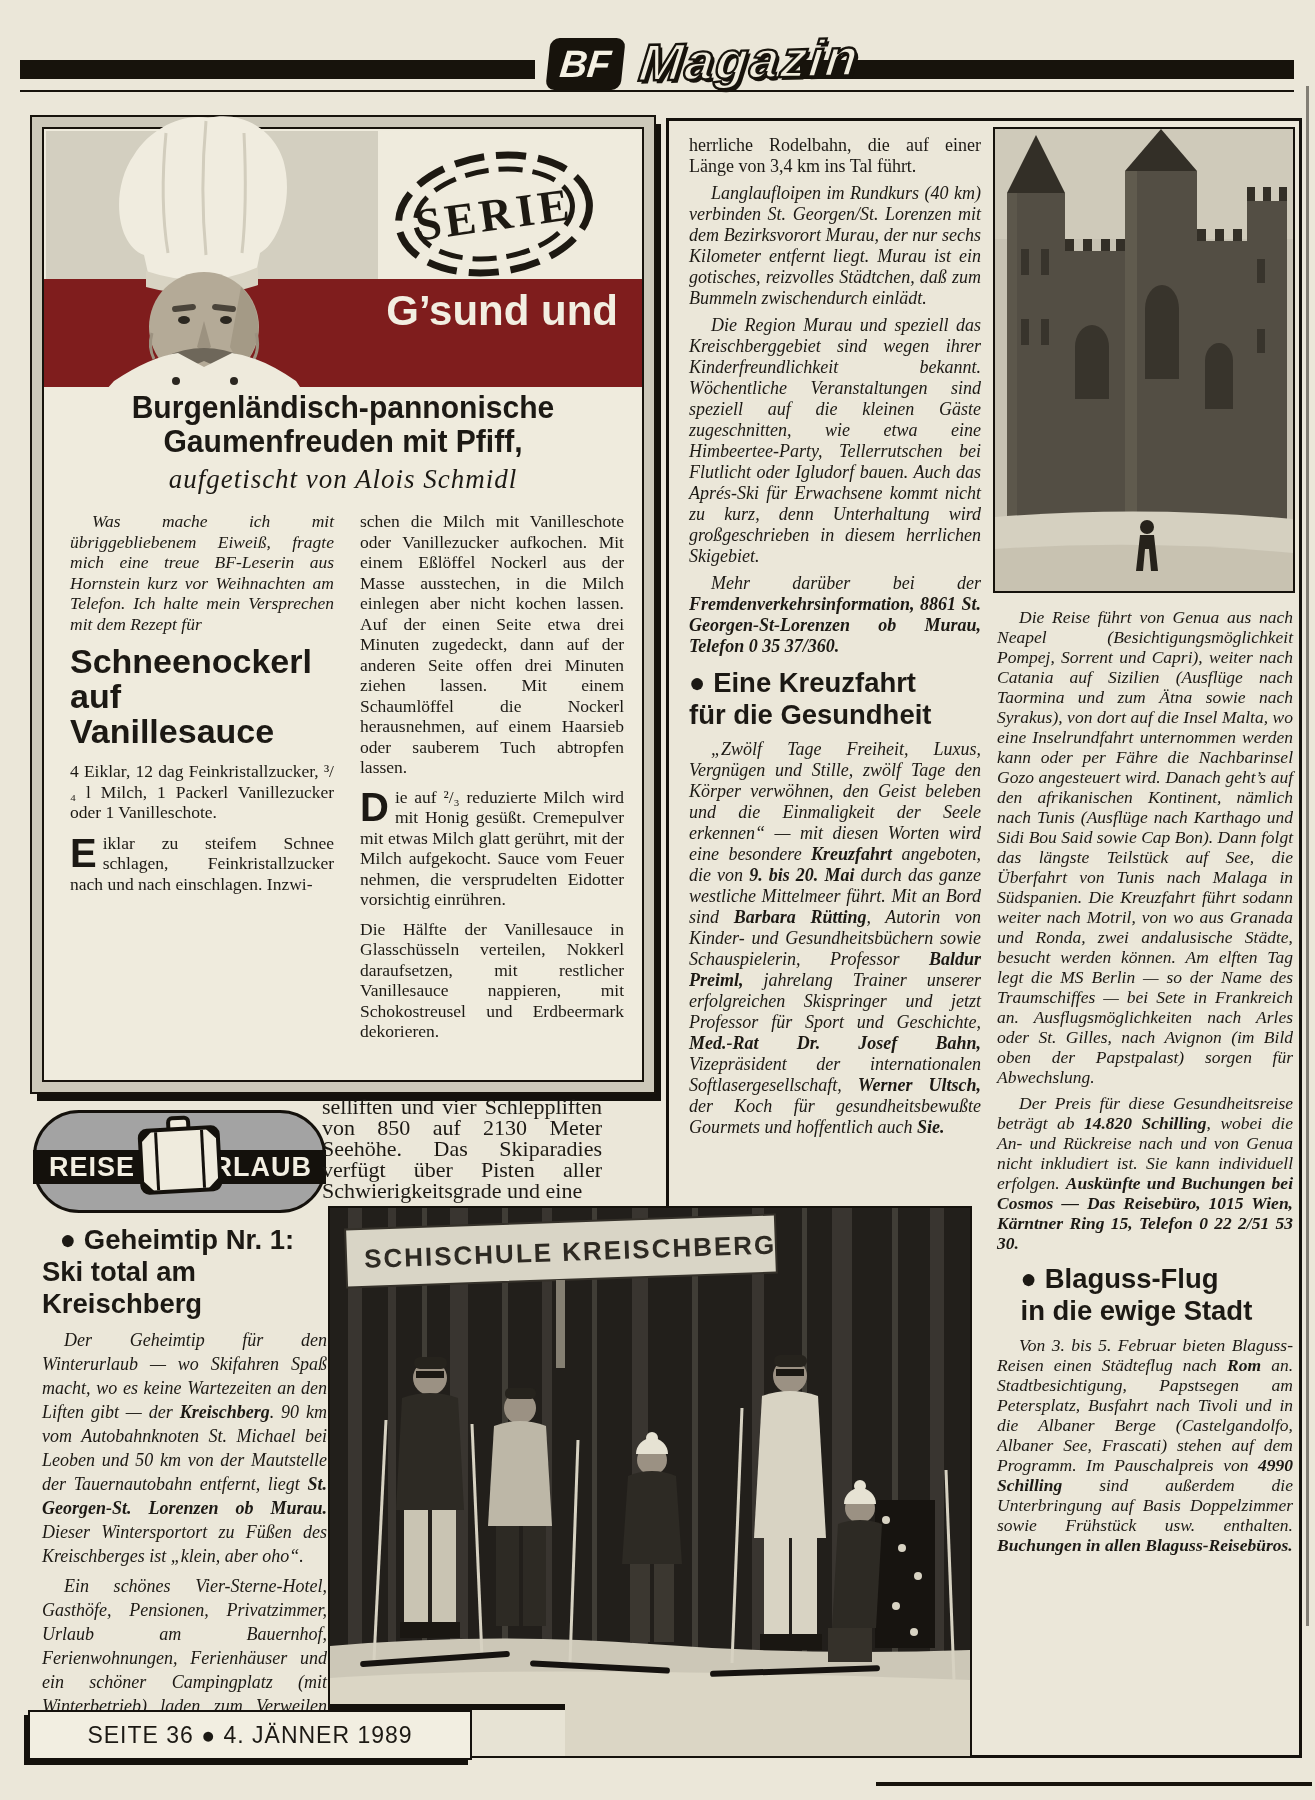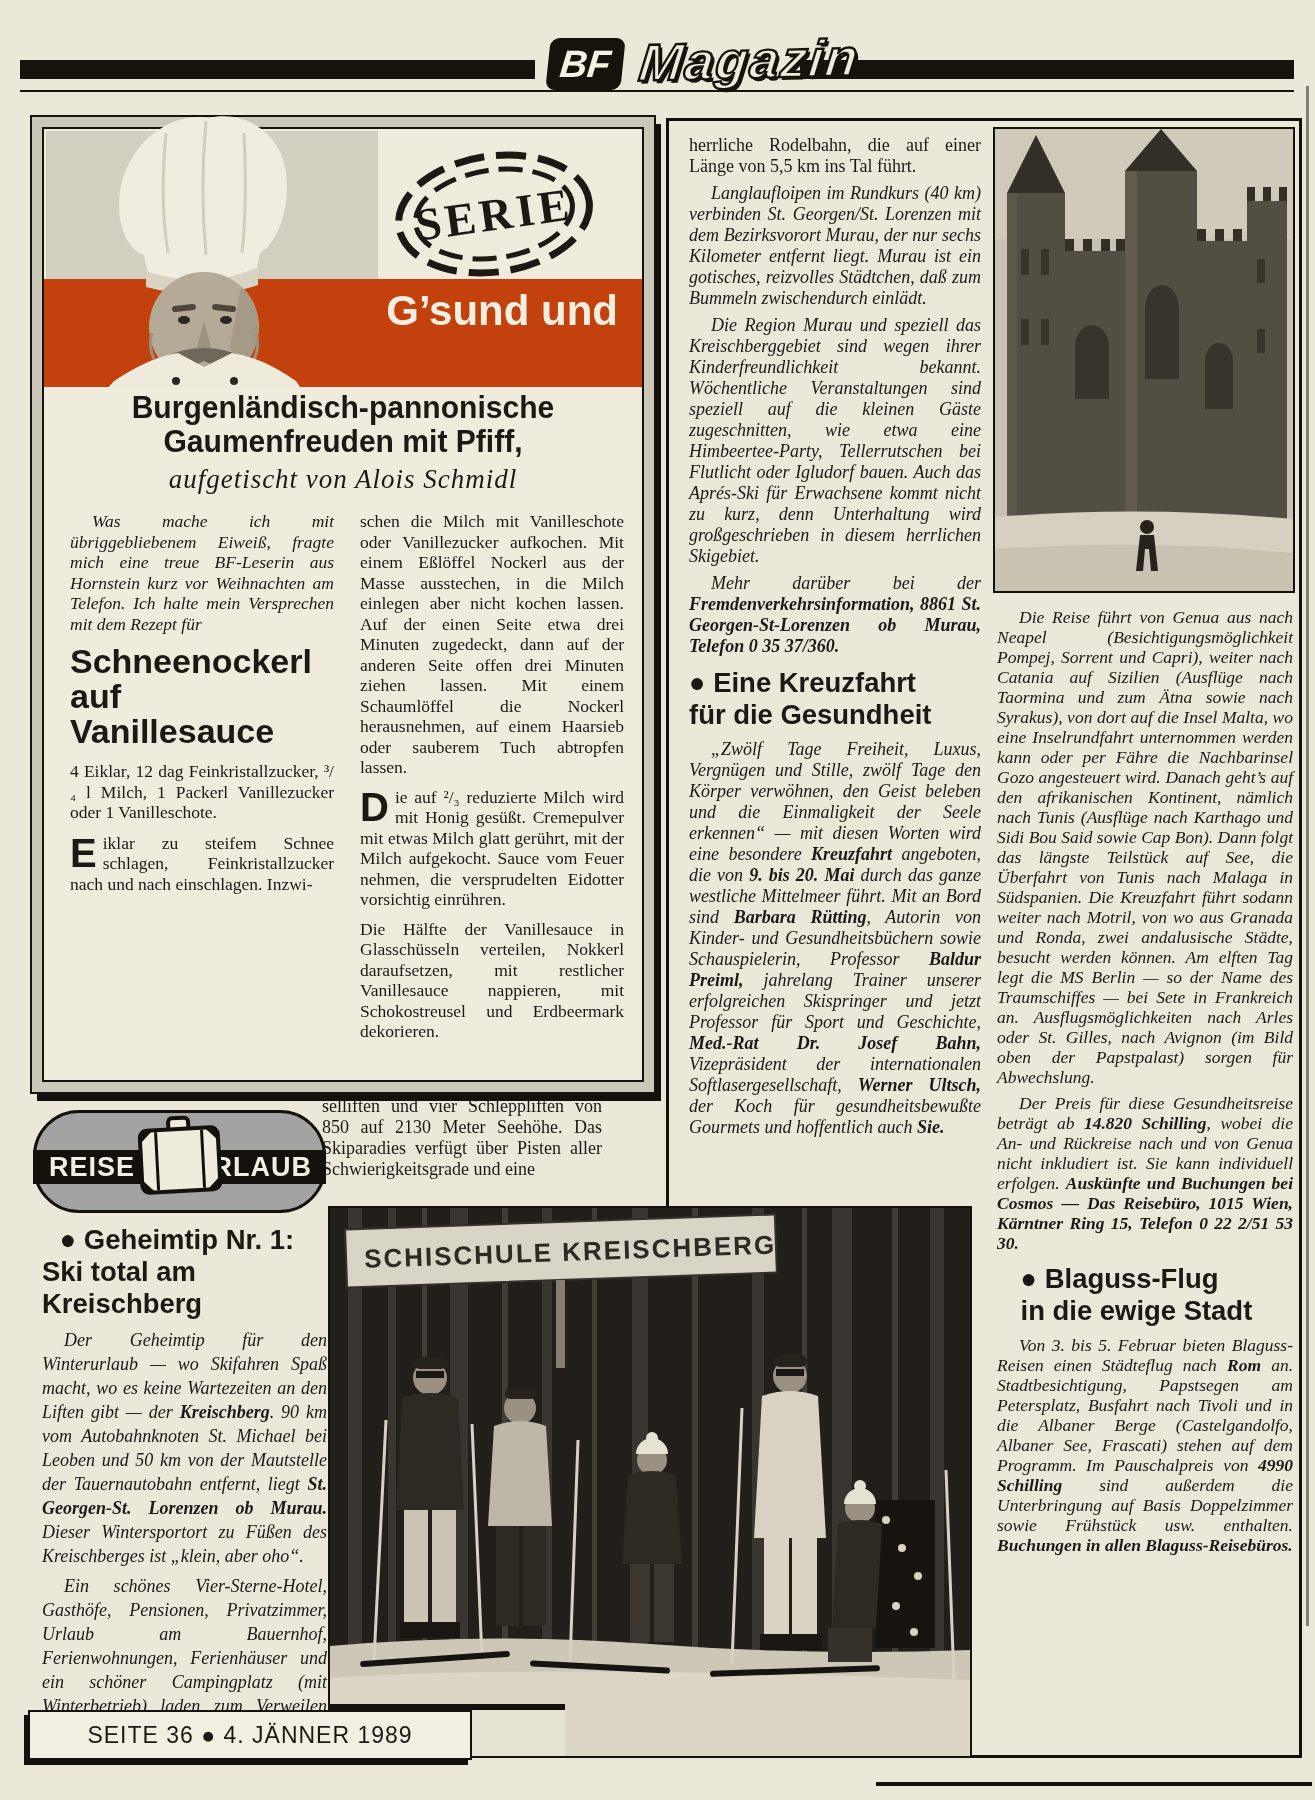--- a/index.html
+++ b/index.html
@@ -31,21 +31,21 @@
   .recipe-box{
     left:30px;top:115px;width:622px;height:975px;
     border:2px solid #17130c;background:#ccc8b9;
     box-shadow:6px 8px 0 -1px #14110c;
   }
   .recipe-inner{
     position:absolute;left:10px;top:10px;right:10px;bottom:10px;
     border:2px solid #17130c;background:#efebdd;
   }
   .banner{
-    left:0;right:0;top:150px;height:108px;background:#c2410c;
+    left:0;right:0;top:150px;height:108px;background:#7f1d1d;
     color:#f2eee1;text-align:right;
     font:700 42px/47px "Liberation Sans",sans-serif;
     padding:8px 24px 0 0;box-sizing:border-box;
   }
   .photo-backdrop{left:2px;top:2px;width:332px;height:148px;background:#d3cfc0;}
   .headline1,.headline2{
     left:0;right:0;text-align:center;
     font:700 31px/34px "Liberation Sans",sans-serif;letter-spacing:0;
     transform:scaleX(.97);
   }
@@ -168,21 +168,21 @@
       <p>schen die Milch mit Vanilleschote oder Vanillezucker aufkochen. Mit einem Eßlöffel Nockerl aus der Masse ausstechen, in die Milch einlegen aber nicht kochen lassen. Auf der einen Seite etwa drei Minuten zugedeckt, dann auf der anderen Seite offen drei Minuten ziehen lassen. Mit einem Schaumlöffel die Nockerl herausnehmen, auf einem Haarsieb oder sauberem Tuch abtropfen lassen.</p>
       <p style="margin-top:9px;"><span class="dropcap">D</span><span>ie auf ²/₃ reduzierte Milch wird mit Honig gesüßt. Cremepulver mit etwas Milch glatt gerührt, mit der Milch aufgekocht. Sauce vom Feuer nehmen, die versprudelten Eidotter vorsichtig einrühren.</span></p>
       <p style="margin-top:9px;">Die Hälfte der Vanillesauce in Glasschüsseln verteilen, Nokkerl daraufsetzen, mit restlicher Vanillesauce nappieren, mit Schokostreusel und Erdbeermark dekorieren.</p>
     </div>
   </div>
 </div>
 
 <div class="abs travel-box">
 
   <div class="abs tcol just" style="left:20px;top:14px;width:292px;">
-    <p>herrliche Rodelbahn, die auf einer Länge von 5,5 km ins Tal führt.</p>
+    <p>herrliche Rodelbahn, die auf einer Länge von 3,4 km ins Tal führt.</p>
     <p class="indent">Langlaufloipen im Rundkurs (40 km) verbinden St. Georgen/St. Lorenzen mit dem Bezirksvorort Murau, der nur sechs Kilometer entfernt liegt. Murau ist ein gotisches, reizvolles Städtchen, daß zum Bummeln zwischendurch einlädt.</p>
     <p class="indent">Die Region Murau und speziell das Kreischberggebiet sind wegen ihrer Kinderfreundlichkeit bekannt. Wöchentliche Veranstaltungen sind speziell auf die kleinen Gäste zugeschnitten, wie etwa eine Himbeertee-Party, Tellerrutschen bei Flutlicht oder Igludorf bauen. Auch das Aprés-Ski für Erwachsene kommt nicht zu kurz, denn Unterhaltung wird großgeschrieben in diesem herrlichen Skigebiet.</p>
     <p class="indent"><span>Mehr darüber bei der </span><span class="rb">Fremdenverkehrsinformation, 8861 St. Georgen-St-Lorenzen ob Murau, Telefon 0 35 37/360.</span></p>
     <div class="sechead">
       <div>● Eine Kreuzfahrt</div>
       <div>für die Gesundheit</div>
     </div>
     <p class="indent"><span>„Zwölf Tage Freiheit, Luxus, Vergnügen und Stille, zwölf Tage den Körper verwöhnen, den Geist beleben und die Einmaligkeit der Seele erkennen“ — mit diesen Worten wird eine besondere </span><span class="rb">Kreuzfahrt</span><span> angeboten, die von </span><span class="rb">9. bis 20. Mai</span><span> durch das ganze westliche Mittelmeer führt. Mit an Bord sind </span><span class="rb">Barbara Rütting</span><span>, Autorin von Kinder- und Gesundheitsbüchern sowie Schauspielerin, Professor </span><span class="rb">Baldur Preiml,</span><span> jahrelang Trainer unserer erfolgreichen Skispringer und jetzt Professor für Sport und Geschichte, </span><span class="rb">Med.-Rat Dr. Josef Bahn,</span><span> Vizepräsident der internationalen Softlasergesellschaft, </span><span class="rb">Werner Ultsch,</span><span> der Koch für gesundheitsbewußte Gourmets und hoffentlich auch </span><span class="rb">Sie.</span></p>
   </div>
 
@@ -269,21 +269,21 @@
   <div class="sechead" style="margin-top:0;">
     <div style="padding-left:18px;">● Geheimtip Nr. 1:</div>
     <div>Ski total am Kreischberg</div>
   </div>
   <div class="body just">
     <p class="indent"><span>Der Geheimtip für den Winterurlaub — wo Skifahren Spaß macht, wo es keine Wartezeiten an den Liften gibt — der </span><span class="rb">Kreischberg</span><span>. 90 km vom Autobahnknoten St. Michael bei Leoben und 50 km von der Mautstelle der Tauernautobahn entfernt, liegt </span><span class="rb">St. Georgen-St. Lorenzen ob Murau.</span><span> Dieser Wintersportort zu Füßen des Kreischberges ist „klein, aber oho“.</span></p>
     <p class="indent">Ein schönes Vier-Sterne-Hotel, Gasthöfe, Pensionen, Privatzimmer, Urlaub am Bauernhof, Ferienwohnungen, Ferienhäuser und ein schöner Campingplatz (mit Winterbetrieb) laden zum Verweilen ein. Die Kreischbergbahnen bringen Skigäste mit zwei Doppelses-</p>
   </div>
 </div>
 
-<div class="abs just" style="left:322px;top:1096px;width:280px;font-size:18px;line-height:21px;">
+<div class="abs just" style="left:322px;top:1096px;width:280px;font-size:22px;line-height:21px;">
   <p>selliften und vier Schleppliften von 850 auf 2130 Meter Seehöhe. Das Skiparadies verfügt über Pisten aller Schwierigkeitsgrade und eine</p>
 </div>
 
 <div class="abs ski-photo photo-frame">
   <svg viewBox="0 0 640 548" width="640" height="548">
     <rect width="640" height="548" fill="#221f1b"></rect>
     <g fill="#393530">
       <rect x="18" width="14" height="548"></rect>
         <rect x="58" width="8" height="548"></rect>
       <rect x="120" width="18" height="548"></rect>

